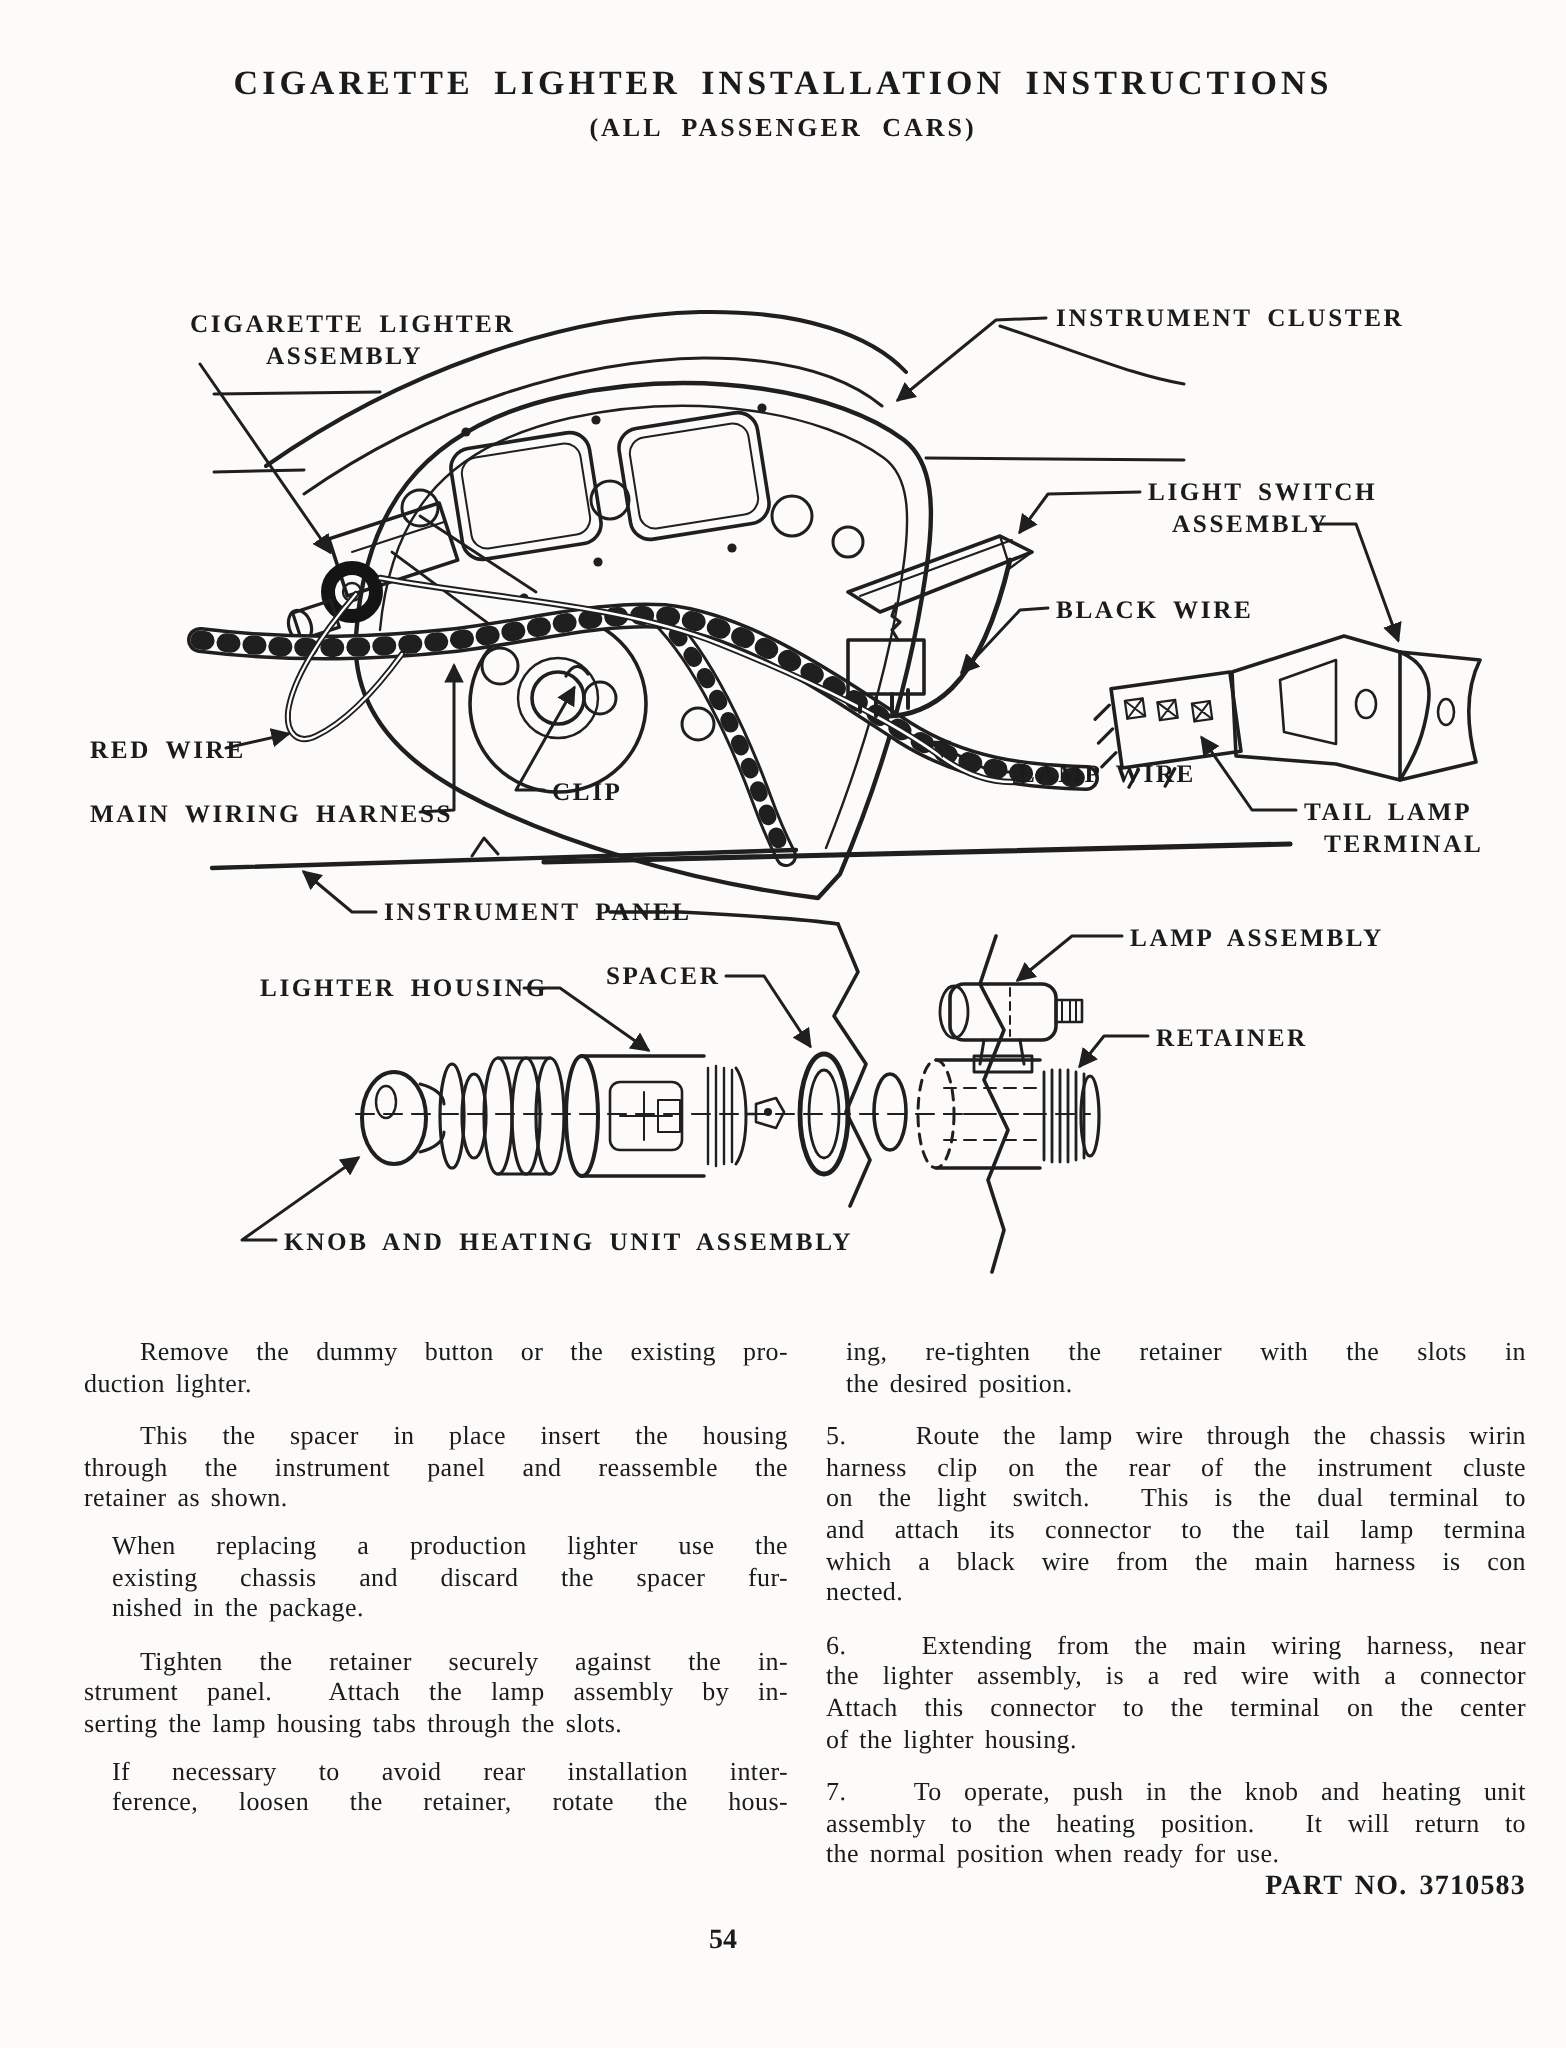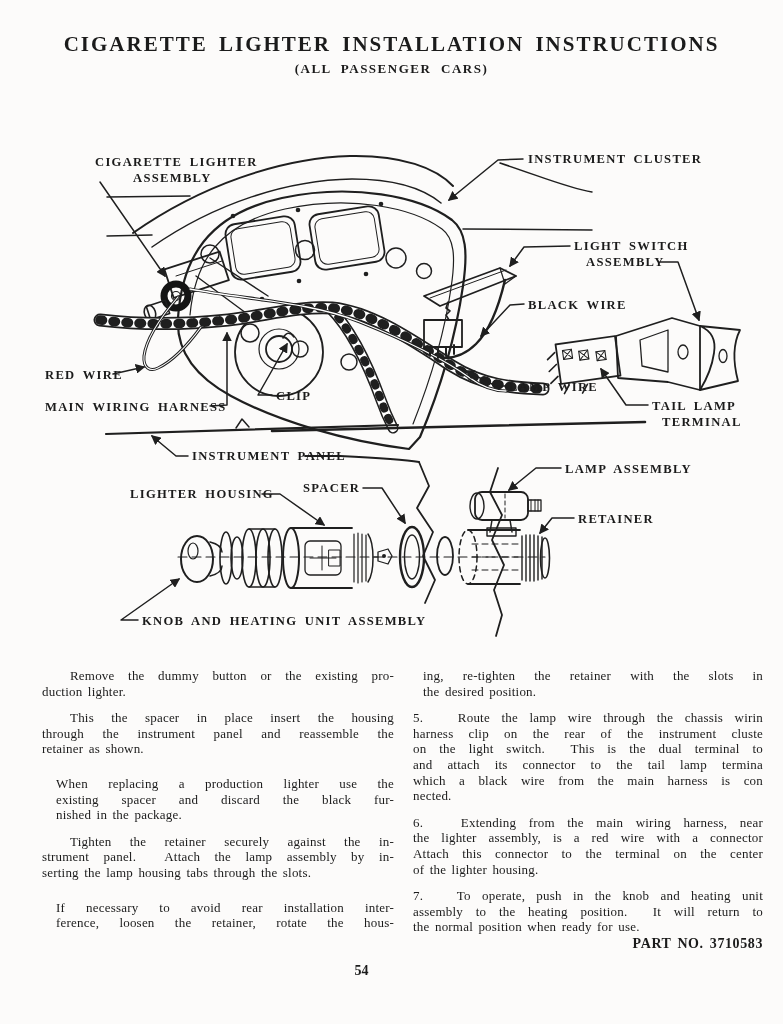--- a/index.html
+++ b/index.html
@@ -3,33 +3,33 @@
 <meta charset="utf-8">
 <style>
   html,body{margin:0;padding:0;}
   body{
     width:783px;height:1024px;position:relative;
     background:#fcfbfa;overflow:hidden;
     font-family:"Liberation Serif", serif;
     color:#1b1b1b;
   }
   .title-block{position:absolute;top:32px;left:0;width:783px;text-align:center;}
-  .title{font-size:21px;font-weight:bold;letter-spacing:2px;word-spacing:4px;}
+  .title{font-size:17px;font-weight:bold;letter-spacing:2px;word-spacing:4px;}
   .subtitle{font-size:13px;font-weight:bold;letter-spacing:1.5px;word-spacing:5px;margin-top:4px;}
   #diagram{position:absolute;left:0;top:130px;}
   #diagram text{
     font-family:"Liberation Serif", serif;
     font-size:12.6px;font-weight:bold;letter-spacing:1.3px;word-spacing:3px;
     fill:#1b1b1b;
   }
   .col{position:absolute;top:664px;font-size:13px;line-height:15.6px;word-spacing:2px;letter-spacing:.2px;}
   .col-left{left:42px;width:352px;}
   .col-right{left:413px;width:350px;}
   .para{margin-top:11px;}
-  .para.flush{margin-top:19px;}
+  .para.flush{margin-top:8px;}
   .para.first{margin-top:4px;}
   .blk14{padding-left:14px;}
   .blk10{padding-left:10px;}
   .ln{white-space:normal;}
   .jl{text-align:justify;text-align-last:justify;}
   .ind{text-indent:28px;}
   .part-no{font-size:14px;font-weight:bold;text-align:right;letter-spacing:.6px;margin-top:1px;}
   .page-num{position:absolute;top:963px;left:0;width:723px;text-align:center;
     font-size:14px;font-weight:bold;}
 </style>
@@ -249,21 +249,21 @@
     <div class="ln jl ind">Remove the dummy button or the existing pro-</div>
     <div class="ln">duction lighter.</div>
   </div>
   <div class="para">
     <div class="ln jl ind">This the spacer in place insert the housing</div>
     <div class="ln jl">through the instrument panel and reassemble the</div>
     <div class="ln">retainer as shown.</div>
   </div>
   <div class="para flush blk14">
     <div class="ln jl">When replacing a production lighter use the</div>
-    <div class="ln jl">existing spacer and discard the black fur-</div>
+    <div class="ln jl">existing chassis and discard the spacer fur-</div>
     <div class="ln">nished in the package.</div>
   </div>
   <div class="para">
     <div class="ln jl ind">Tighten the retainer securely against the in-</div>
     <div class="ln jl">strument panel.&nbsp; Attach the lamp assembly by in-</div>
     <div class="ln">serting the lamp housing tabs through the slots.</div>
   </div>
   <div class="para flush blk14">
     <div class="ln jl">If necessary to avoid rear installation inter-</div>
     <div class="ln jl">ference, loosen the retainer, rotate the hous-</div>

